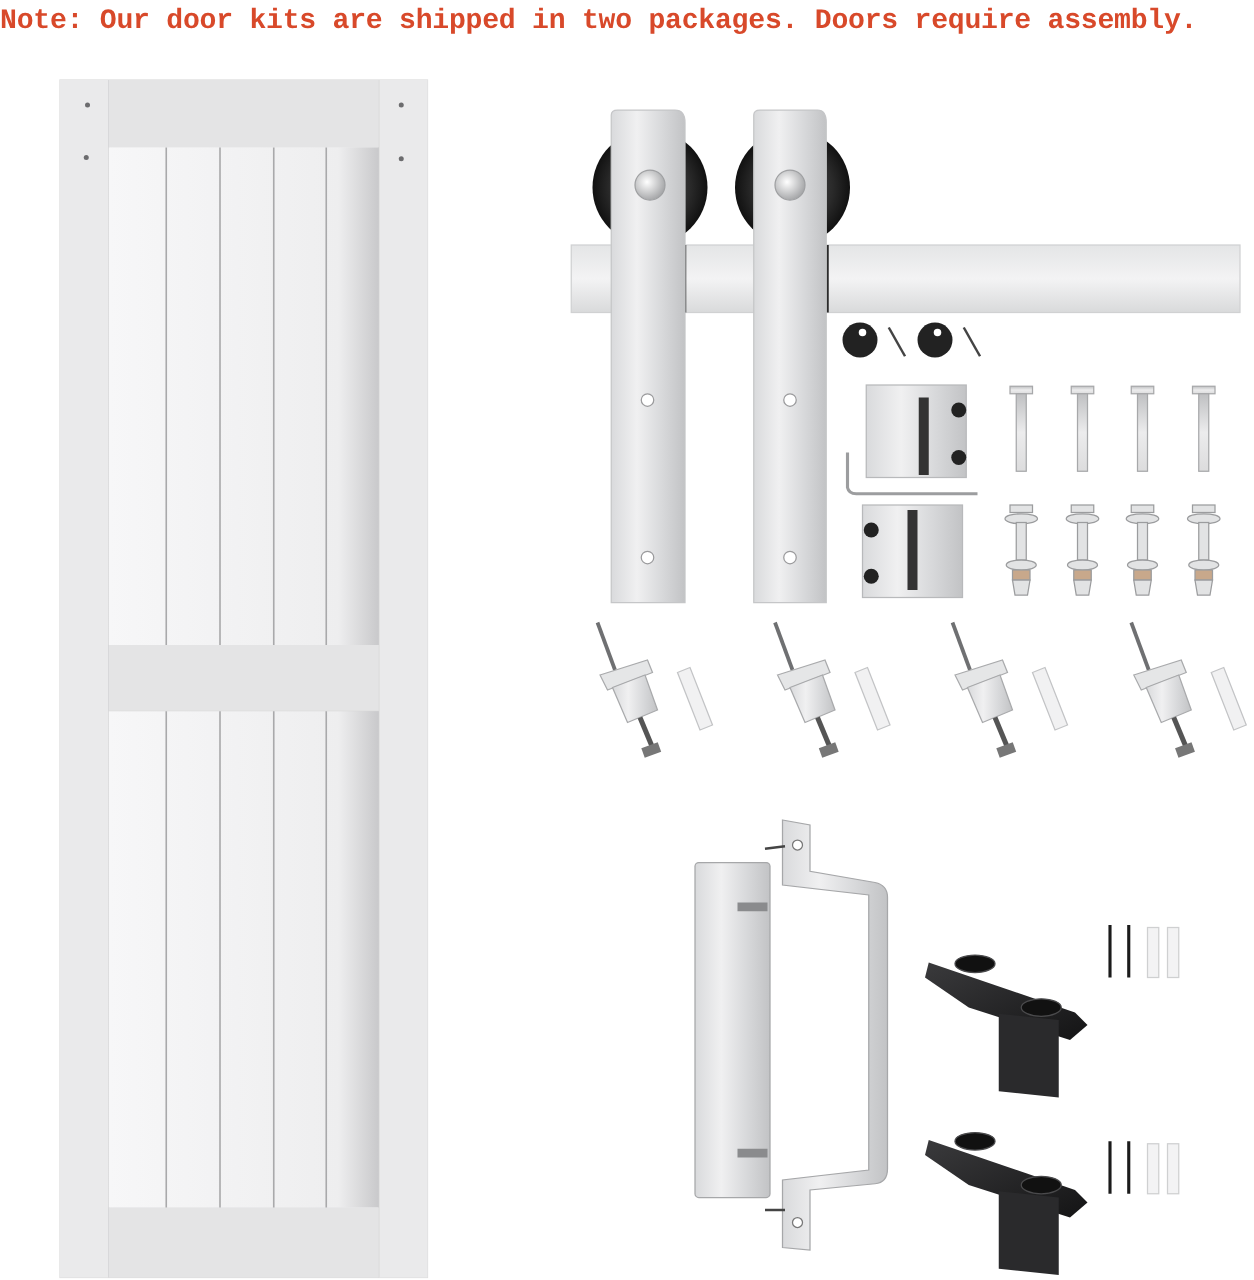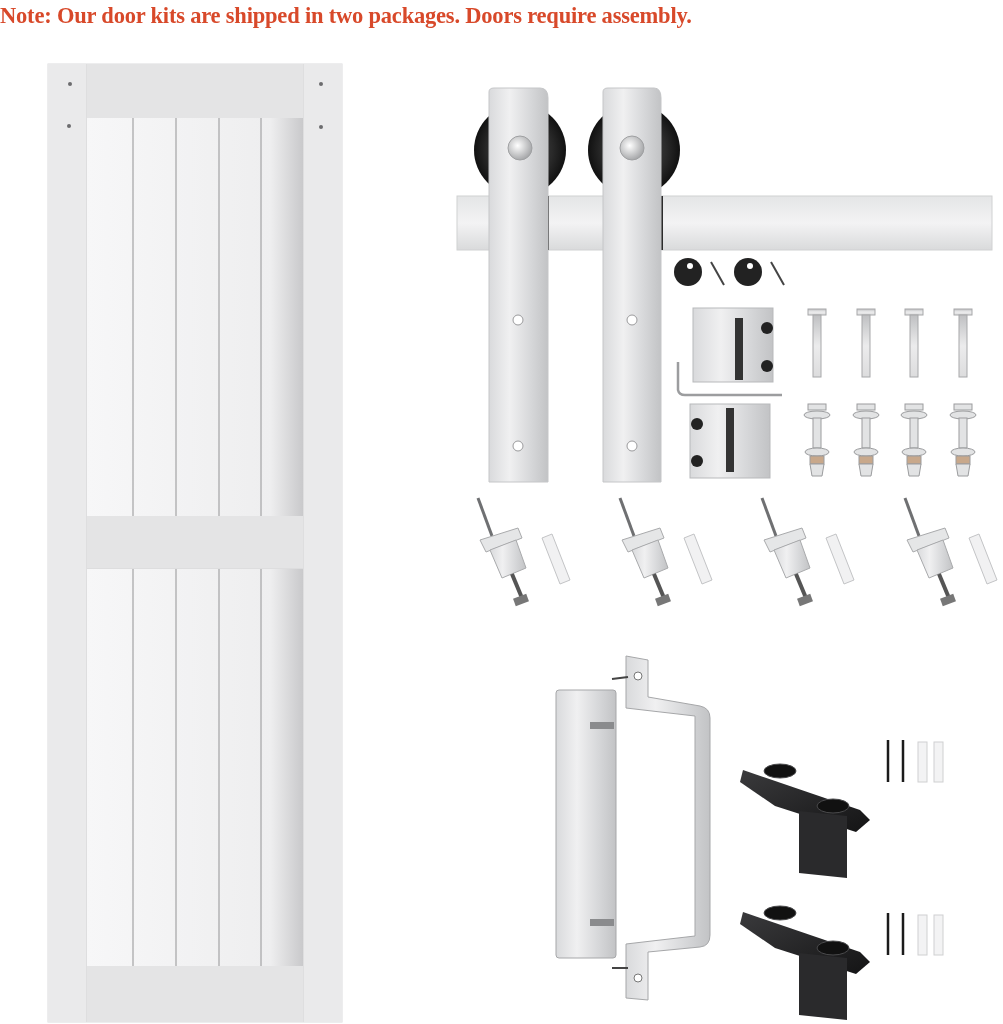--- a/index.html
+++ b/index.html
@@ -1,20 +1,20 @@
 <!DOCTYPE html>
 <html><head>
 <meta charset="utf-8">
 <style>
   html, body { margin:0; padding:0; background:#ffffff; }
   body { width:1003px; height:1024px; position:relative; overflow:hidden;
          font-family:"DejaVu Sans", "Liberation Sans", sans-serif; }
   .note { position:absolute; left:0; top:0; width:1003px; height:34px;
           color:#d8492a; font-weight:bold; font-size:22.5px; line-height:32px;
-          white-space:nowrap; letter-spacing:-0.2px; font-family:Liberation Serif, serif; }
+          white-space:nowrap; letter-spacing:-0.2px; font-family:Liberation Mono, monospace; }
   svg { position:absolute; overflow:visible; }
 </style>
 </head>
 <body>
 
 <div class="note">Note: Our door kits are shipped in two packages. Doors require assembly.</div>
 
 <svg width="1003" height="1024" style="left:0;top:0">
   <defs>
     <linearGradient id="panelShade" x1="0" x2="1" y1="0" y2="0">

